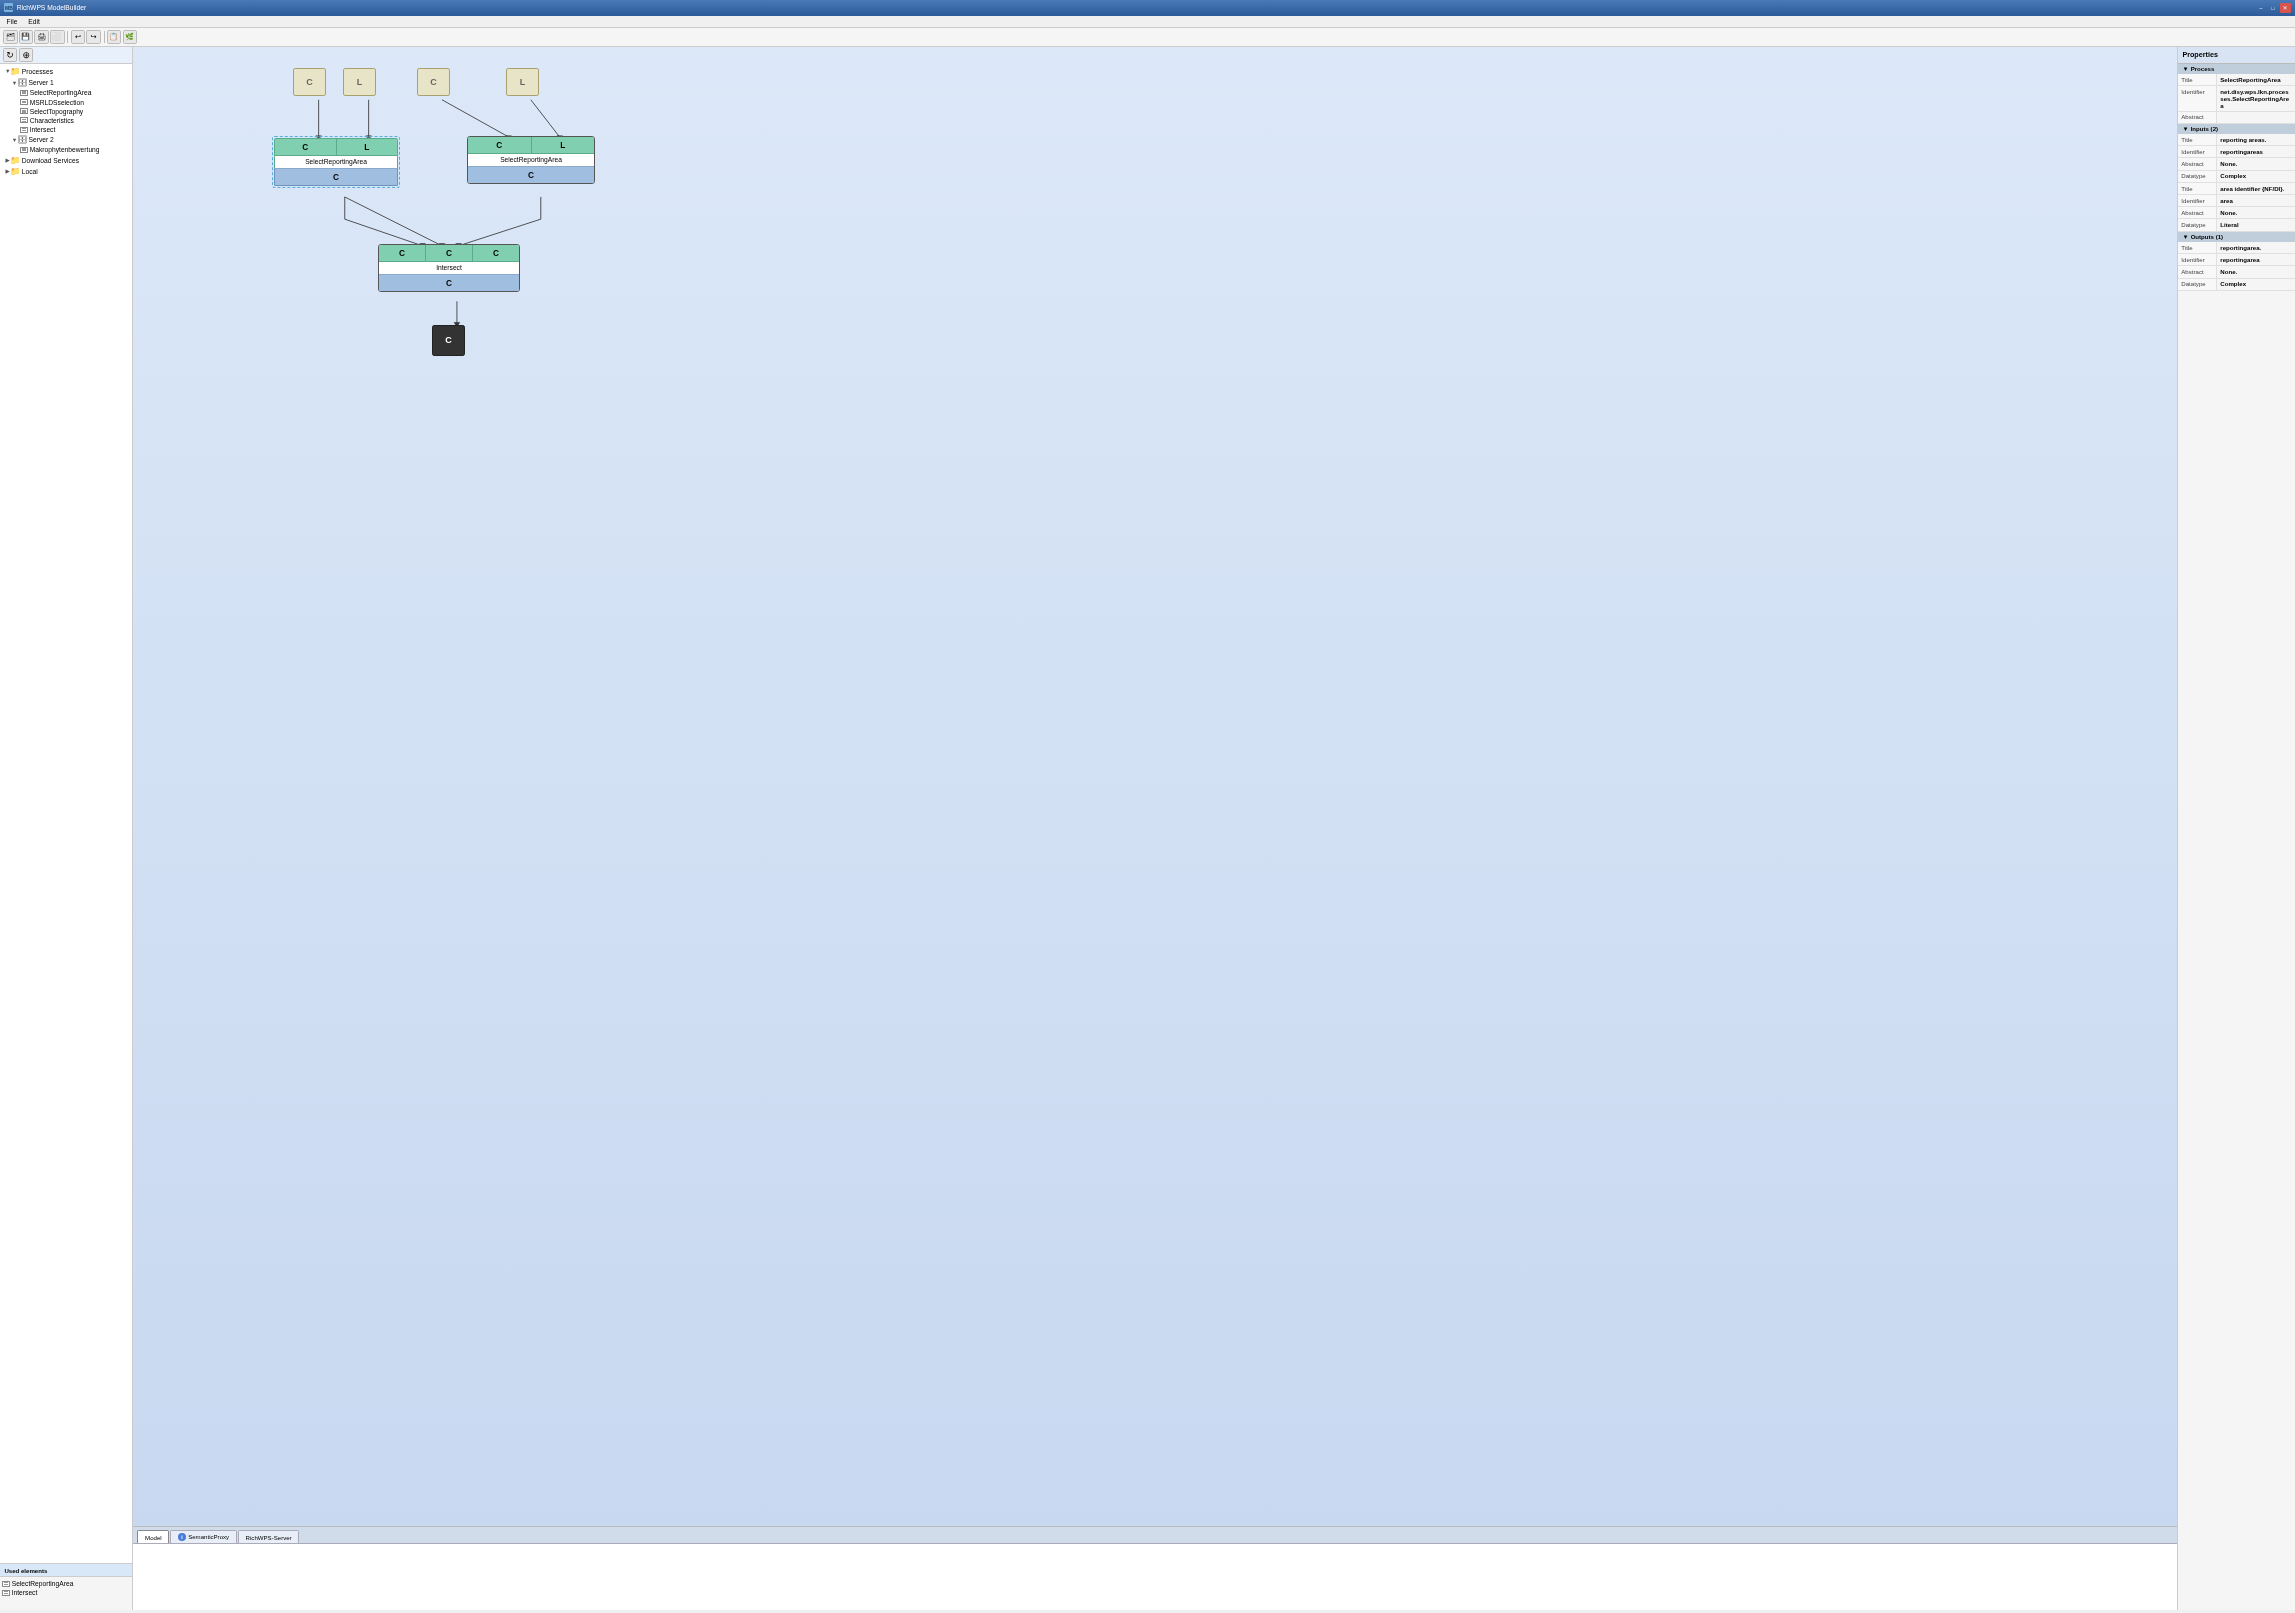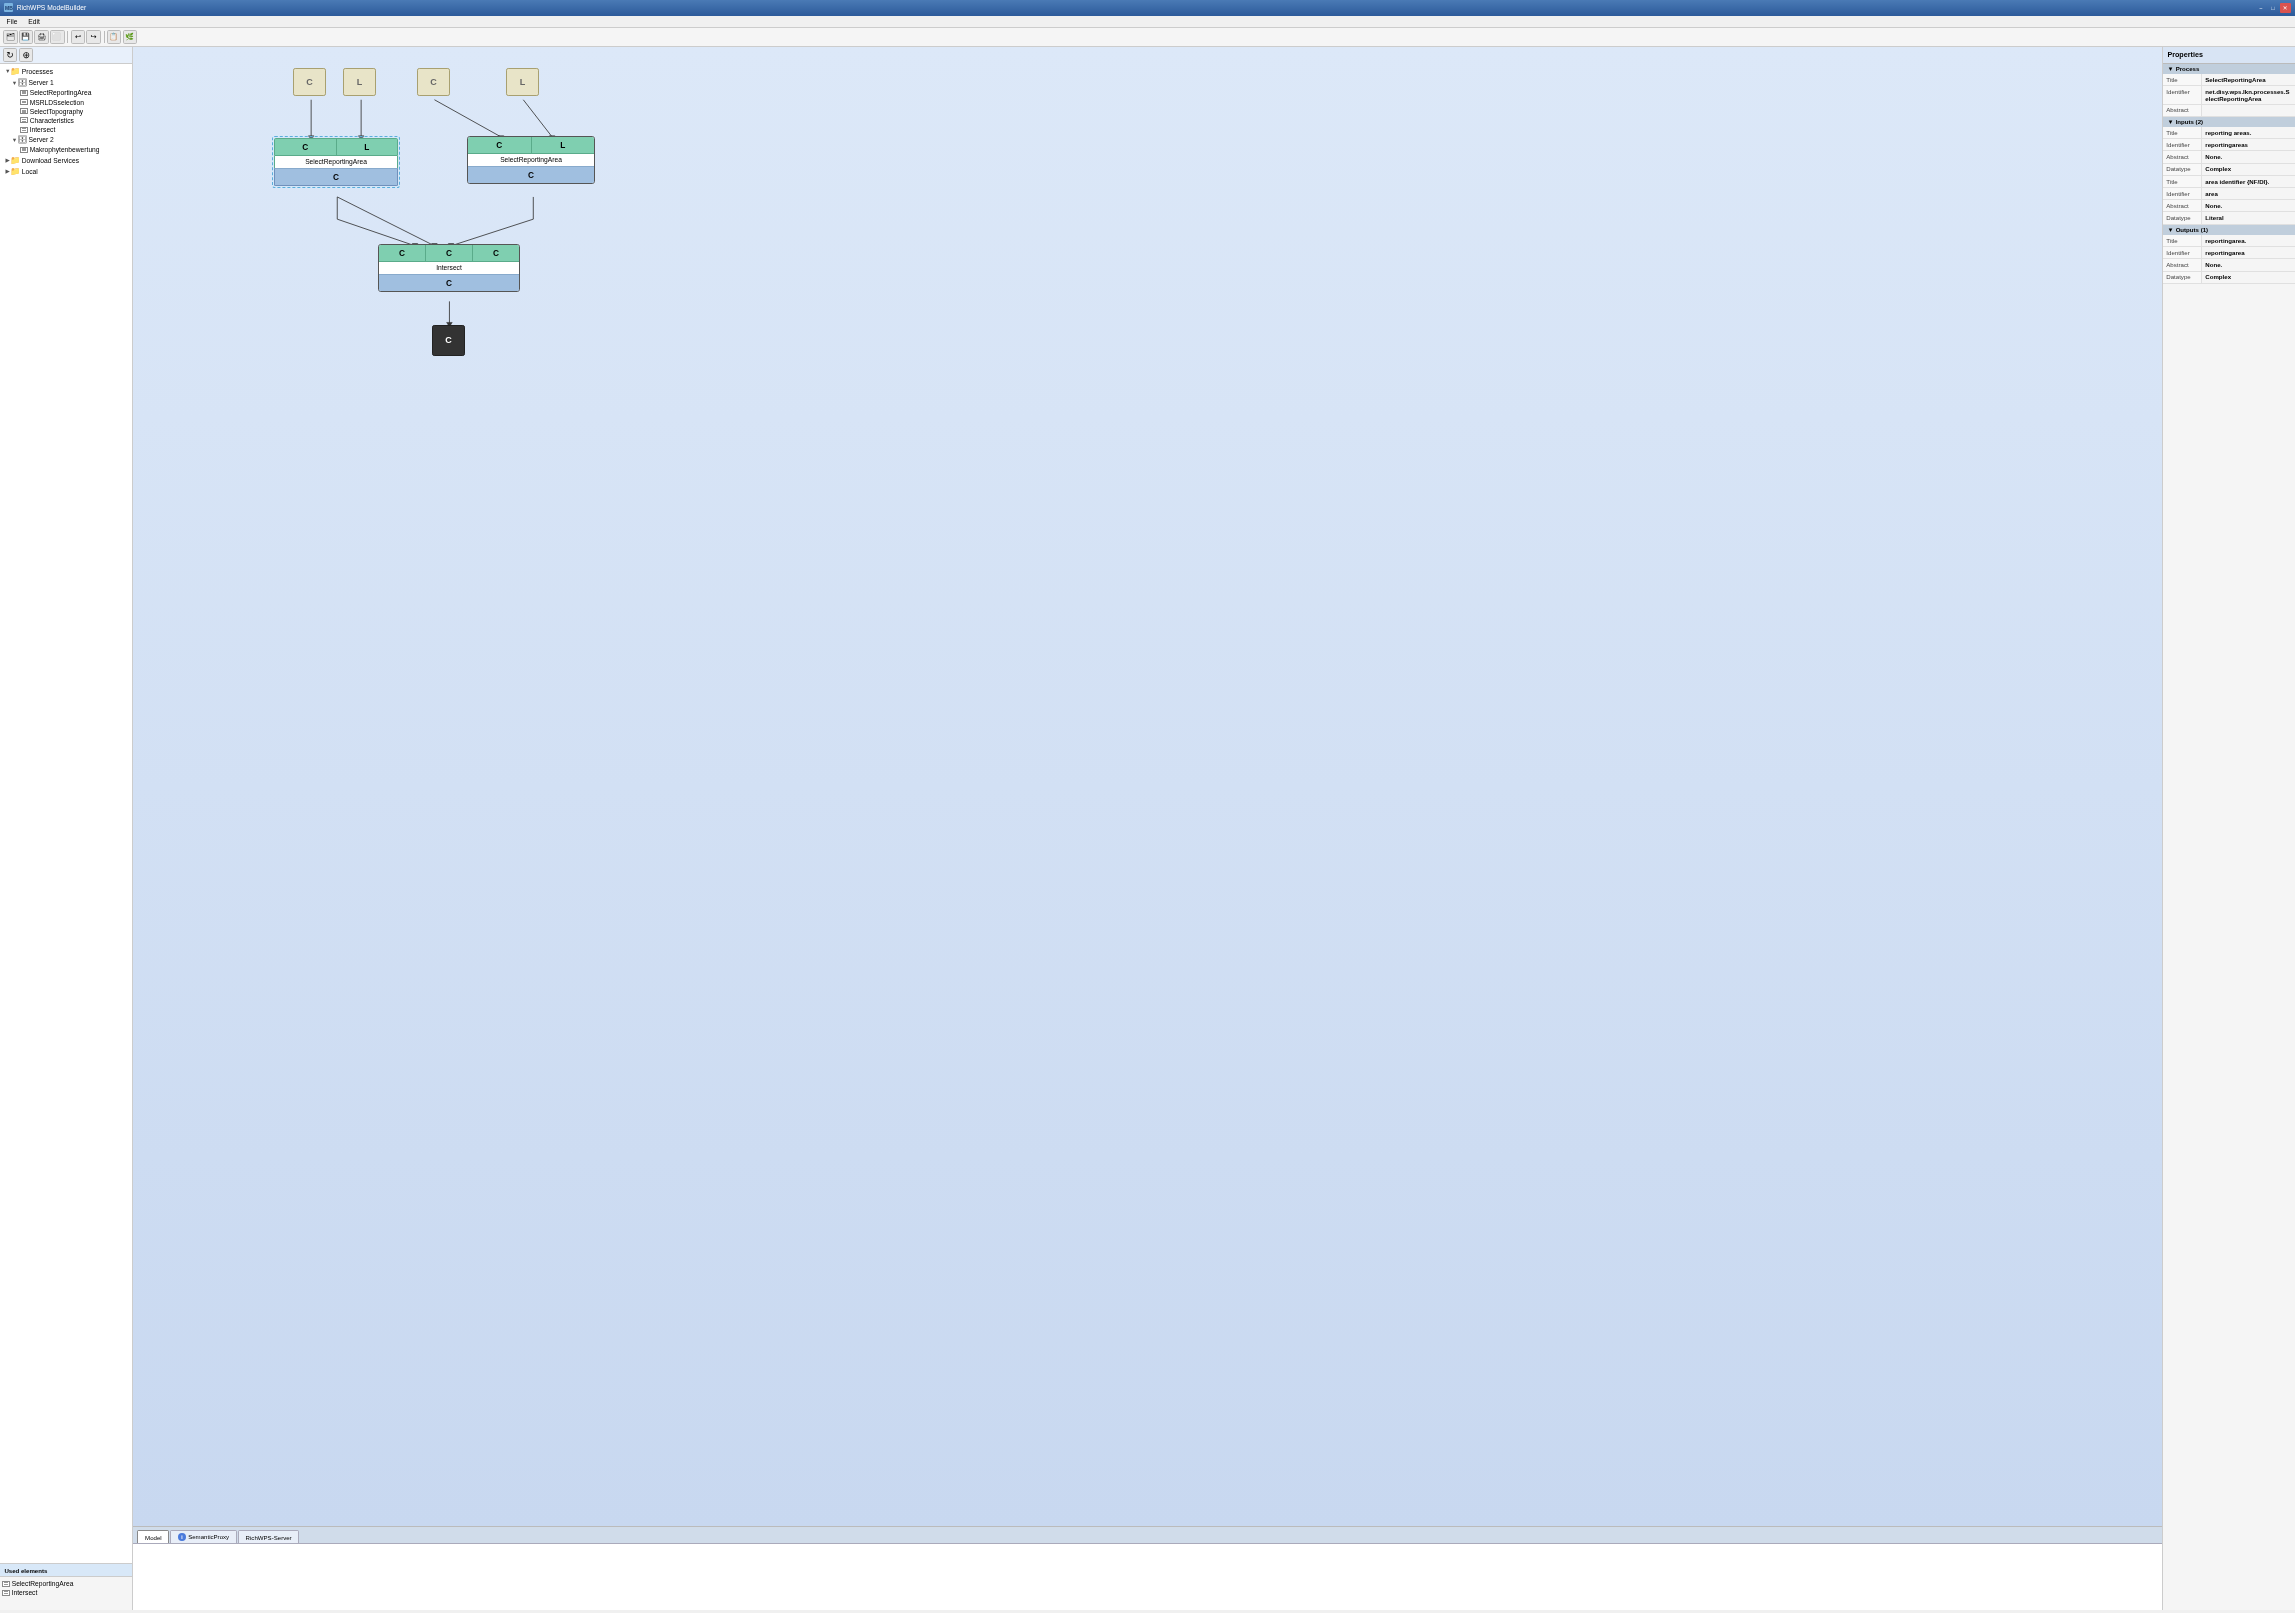--- a/index.html
+++ b/index.html
@@ -203,21 +203,21 @@
     .tab-info-icon { width: 7.8px; height: 7.8px; border-radius: 50%; background: #4a7adb; color: white; font-size: 5px; display: flex; align-items: center; justify-content: center; font-weight: bold; }
     .tab-content {
       background: white;
       border-top: 0.6px solid #aab;
       height: 67px;
       padding: 2.2px;
     }
 
     
     .right-panel {
-      width: 133px;
+      width: 118px;
       background: #f5f5f5;
       border-left: 0.6px solid #ccc;
       display: flex;
       flex-direction: column;
       overflow-y: auto;
     }
 
     .properties-header {
       background: #d8e4f4;
       padding: 3.3px 4.4px;

